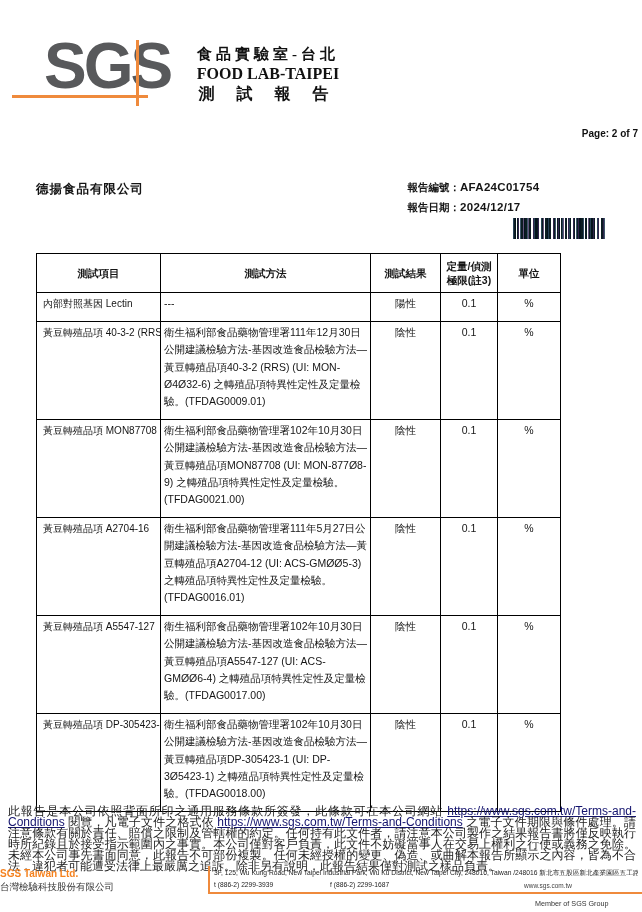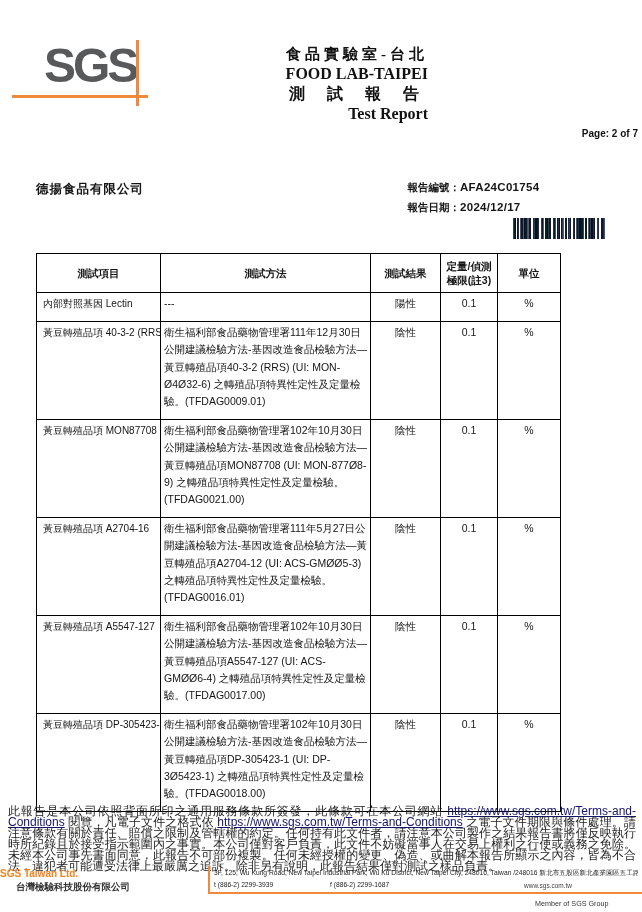--- a/index.html
+++ b/index.html
@@ -5,29 +5,29 @@
   * { margin:0; padding:0; box-sizing:border-box; }
   html,body { background:#ffffff; }
   .page {
     position:relative; width:642px; height:912px; background:#ffffff;
     font-family:"Liberation Sans", sans-serif; color:#1c1c1c; overflow:hidden;
   }
   
   .logo-text {
     position:absolute; left:44px; top:38px;
     font-family:"Liberation Sans", sans-serif;
-    font-size:48px; font-weight:bold; letter-spacing:-3px; color:#58595b; line-height:56px;
+    font-size:64px; font-weight:bold; letter-spacing:-3px; color:#58595b; line-height:56px;
   }
   .crosshair-h { position:absolute; left:12px; top:95px; width:136px; height:3px; background:#ef8a3c; }
   .crosshair-v { position:absolute; left:136px; top:40px; width:3px; height:66px; background:#ef8a3c; }
   .title-block {
     position:absolute; left:108px; top:44px; width:320px; text-align:center;
     font-family:"Liberation Serif", serif; font-weight:bold; color:#111;
   }
-  .title-block div { line-height:20px;text-align:right; }
+  .title-block div { line-height:20px; }
   .t-zh { font-size:15px; letter-spacing:4px; }
   .t-en { font-size:16px; }
   .t-rzh { font-size:16px; letter-spacing:9px; }
   .t-ren { font-size:16px; }
   .page-num { position:absolute; right:4px; top:128px; font-size:10px; font-weight:bold; color:#111; }
   
   .client { position:absolute; left:36px; top:180px; font-size:12.5px; font-weight:bold; line-height:19px; letter-spacing:1px; color:#151515; }
   .meta { position:absolute; left:402px; top:181px; font-size:11px; font-weight:bold; color:#151515;text-align:right; }
   .meta-row { display:flex; margin-bottom:6px; }
   .meta-label { width:58px; font-size:10.5px; }
@@ -62,21 +62,21 @@
   td.c-result, td.c-limit, td.c-unit { text-align:center; }
   
   .disclaimer {
     position:absolute; left:8px; top:806px; width:628px;
     font-size:12px; line-height:11px; text-align:justify; color:#222; font-weight:500;
   }
   .disclaimer a { color:#14146e; text-decoration:underline; }
   
   .f-company { position:absolute; left:0; top:868px; width:160px; text-align:left; }
   .f-company-en { font-size:10px; font-weight:bold; color:#f5821f; line-height:12px; }
-  .f-company-zh { font-size:9.5px; font-weight:bold; color:#333; line-height:12px; margin-top:1px;margin-left:16px; }
+  .f-company-zh { font-size:9.5px; font-weight:normal; color:#333; line-height:12px; margin-top:1px; }
   .f-divider-v { position:absolute; left:208px; top:866px; width:2px; height:28px; background:#ef8a3c; }
   .f-address { position:absolute; left:214px; top:869px; width:424px; font-size:6.7px; color:#222; white-space:nowrap; overflow:hidden; font-weight:500; }
   .f-tel { position:absolute; left:214px; top:881px; font-size:6.7px; color:#222; font-weight:500; }
   .f-fax { position:absolute; left:330px; top:881px; font-size:6.7px; color:#222; font-weight:500; }
   .f-web { position:absolute; left:524px; top:882px; font-size:6.5px; color:#444; }
   .f-hline { position:absolute; left:208px; top:892px; width:434px; height:2px; background:#ef8a3c; }
   .f-member { position:absolute; left:527px; top:899px; font-size:7.2px; color:#333; font-weight:500;margin-left:8px; }
 </style>
 </head>
 <body>
@@ -84,21 +84,20 @@
 <div class="page">
 
   <div class="logo-text">SGS</div>
   <div class="crosshair-h"></div>
   <div class="crosshair-v"></div>
 
   <div class="title-block">
     <div class="t-zh">食品實驗室-台北</div>
     <div class="t-en">FOOD LAB-TAIPEI</div>
     <div class="t-rzh">測 試 報 告</div>
-    <div class="t-ren">Test Report</div>
   </div>
 
   <div class="page-num">Page: 2 of 7</div>
 
   <div class="client">
     <div>德揚食品有限公司</div>
   </div>
 
   <div class="meta">
     <div class="meta-row">

